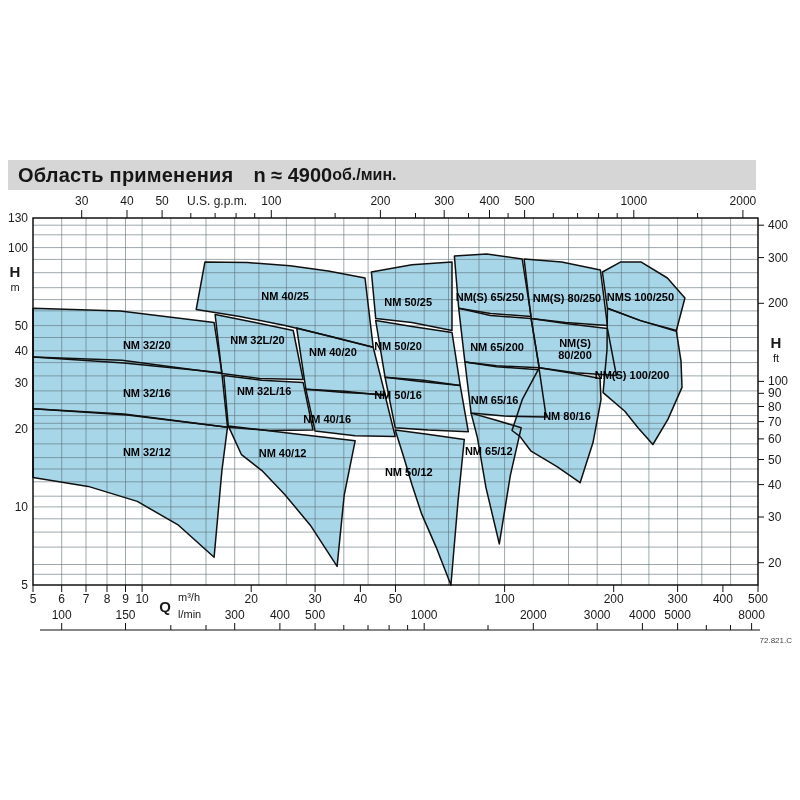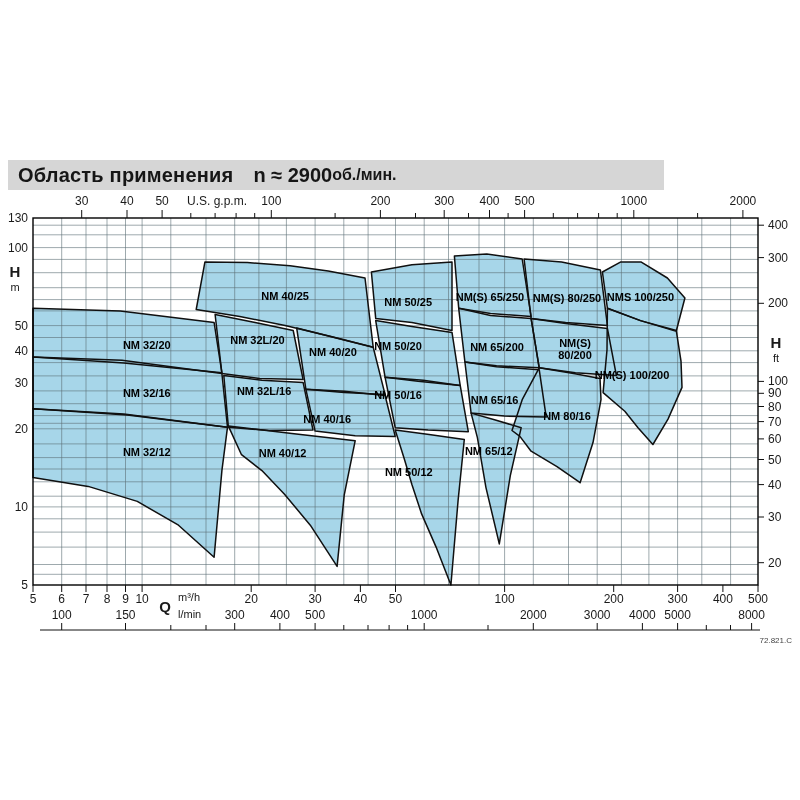--- a/index.html
+++ b/index.html
@@ -1,37 +1,37 @@
 <!DOCTYPE html>
 <html><head>
 <meta charset="utf-8">
 <style>
   html,body{margin:0;padding:0;background:#fff;}
   .page{position:relative;width:800px;height:800px;background:#ffffff;
         font-family:"Liberation Sans",sans-serif;overflow:hidden;}
-  .title-bar{position:absolute;left:8px;top:160px;width:656px;height:30px;
+  .title-bar{position:absolute;left:8px;top:160px;width:748px;height:30px;
         background:#d6d6d6;display:flex;align-items:center;box-sizing:border-box;
         padding-left:10px;}
   .t1{font-size:20px;font-weight:bold;color:#161616;letter-spacing:.2px;}
   .t2{font-size:20px;font-weight:bold;color:#161616;margin-left:20px;}
   .t3{font-size:16px;font-weight:bold;color:#161616;}
   svg{position:absolute;left:0;top:0;}
   .axnum{font-size:12px;fill:#1a1a1a;}
   .axunit{font-size:11px;fill:#1a1a1a;}
   .axletter{font-size:15px;font-weight:bold;fill:#1a1a1a;}
   .rlabel{font-size:11px;font-weight:bold;fill:#000;}
   .code{font-size:8px;fill:#444;}
 </style>
 </head>
 <body>
 
 <div class="page">
   <div class="title-bar">
     <span class="t1">Область применения</span>
-    <span class="t2">n ≈ 2900</span>
+    <span class="t2">n ≈ 4900</span>
     <span class="t3">об./мин.</span>
   </div>
   <svg id="chart" width="800" height="800" viewBox="0 0 800 800">
       <g>
         <path d="M33.0 308.3 L120.2 311.1 L214.1 322.5 L221.9 372.8 L123.8 362.9 L33.0 357.1 Z" fill="#a7d6e9" stroke="none"></path>
         <path d="M33.0 357.1 L122.0 360.2 L221.9 373.5 L227.5 427.2 L127.3 415.1 L33.0 408.8 Z" fill="#a7d6e9" stroke="none"></path>
         <path d="M33.0 408.8 L123.8 414.1 L227.5 427.2 L221.9 470.6 L214.1 557.2 L178.5 525.2 L137.3 501.4 L88.2 486.4 L33.0 477.4 Z" fill="#a7d6e9" stroke="none"></path>
         <path d="M215.1 314.5 L255.1 322.5 L293.2 330.5 L303.1 379.5 L259.7 378.4 L221.9 373.5 Z" fill="#a7d6e9" stroke="none"></path>
         <path d="M223.8 375.6 L261.9 380.2 L303.1 382.4 L313.0 430.0 L269.8 430.5 L228.4 427.2 Z" fill="#a7d6e9" stroke="none"></path>
         <path d="M204.9 262.1 L247.3 262.6 L290.1 265.7 L328.2 271.0 L365.0 278.0 L373.2 347.2 L330.1 336.3 L285.1 325.4 L239.8 316.5 L196.2 309.5 Z" fill="#a7d6e9" stroke="none"></path>

